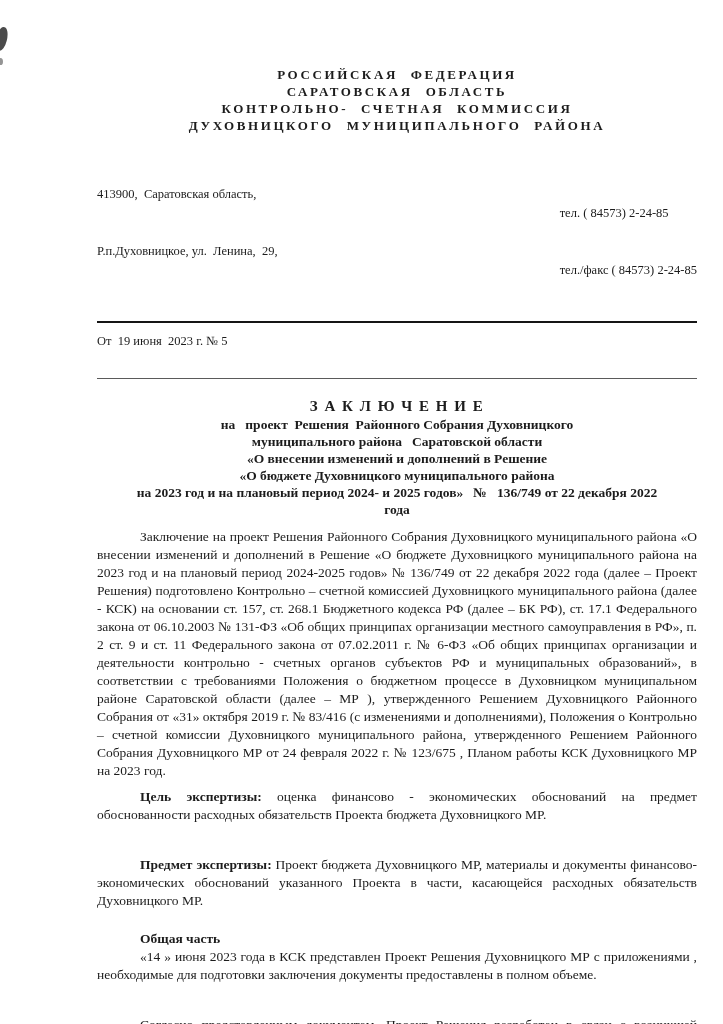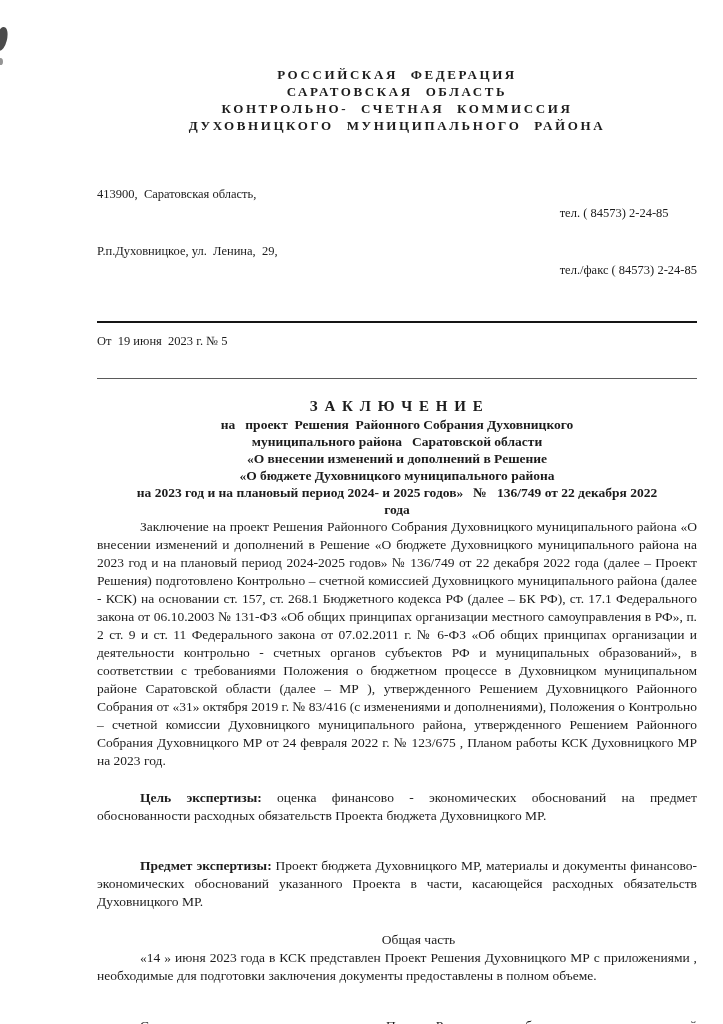--- a/index.html
+++ b/index.html
@@ -79,31 +79,30 @@
     white-space: pre-wrap;
   }
   
   .para {
     margin: 0;
     font-size: 13.5px;
     line-height: 18px;
     text-align: justify;
     text-indent: 43px;
   }
-  .mt-p1   { margin-top: 0; }
-  .mt-goal { margin-top: 19px; }
+  .mt-p1   { margin-top: 10px; }
+  .mt-goal { margin-top: 8px; }
   .mt-subj { margin-top: 32px; }
   .mt-last { margin-top: 32px; }
   .section-heading {
     margin-top: 20px;
     padding-left: 43px;
-    font-weight: normal;
+    font-weight: bold;
     font-size: 13.5px;
     line-height: 18px;
-    text-align: center;
   }
   .bold { font-weight: bold; }
   
   .speck {
     position: absolute;
     background: #2c2c2c;
     border-radius: 40% 60% 55% 45%;
     opacity: 0.85;
   }
   .speck-1 { left: -3px; top: 27px; width: 10px; height: 24px; transform: rotate(14deg); }

